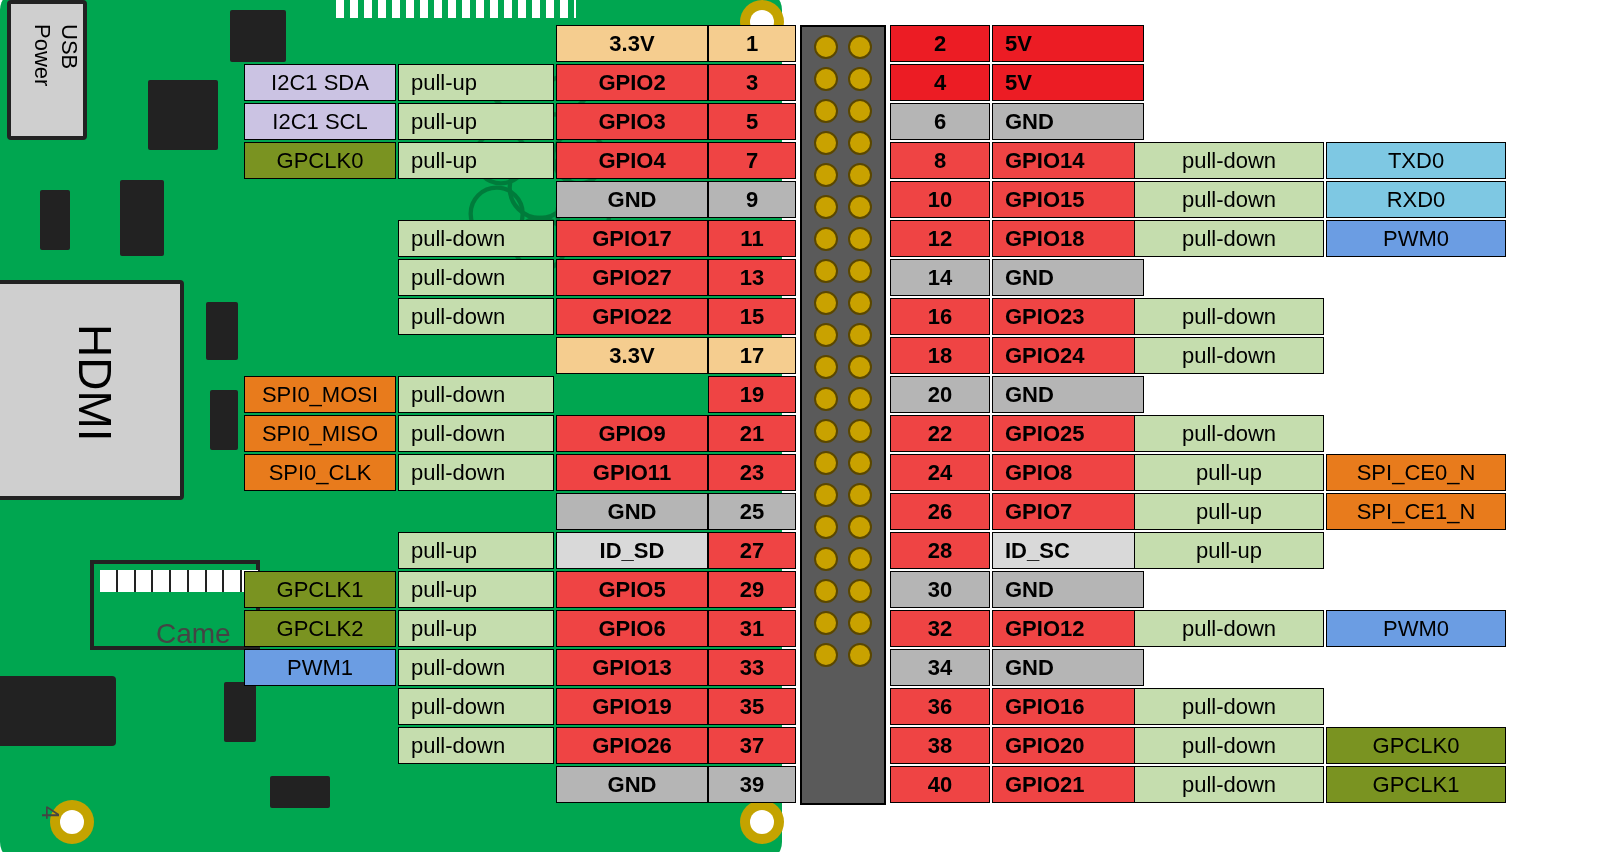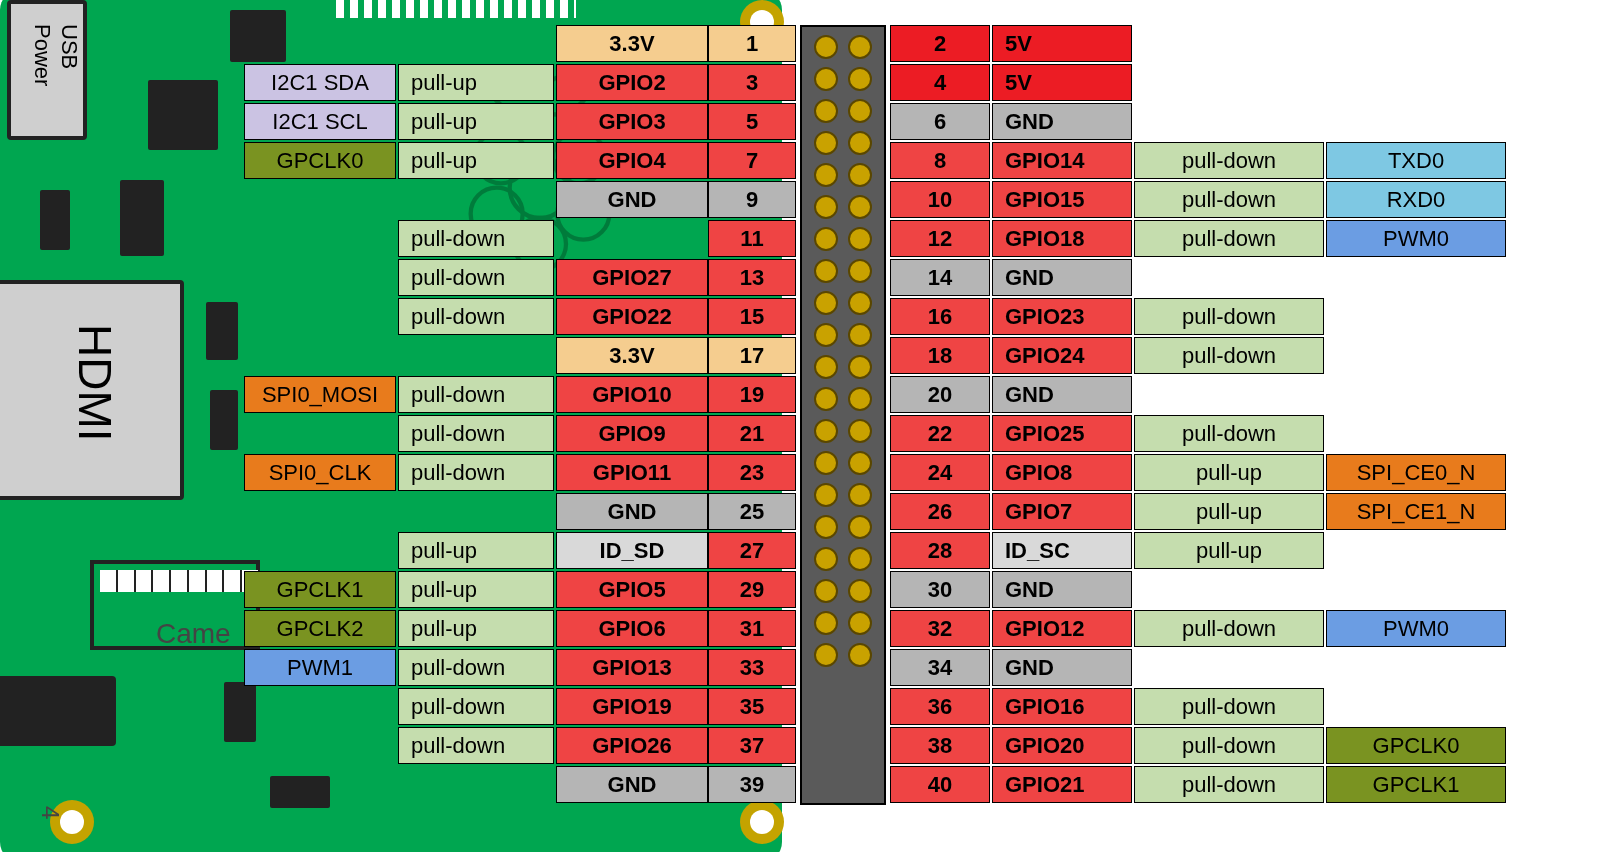--- a/index.html
+++ b/index.html
@@ -108,21 +108,21 @@
   .la{left:244px;width:152px;justify-content:center;}
   
   .lp{left:398px;width:156px;justify-content:flex-start;}
   
   .lg{left:556px;width:152px;justify-content:center;}
   
   .ln{left:708px;width:88px;justify-content:center;}
   
   .rn{left:890px;width:100px;justify-content:center;}
   
-  .rg{left:992px;width:140px;justify-content:flex-start;}
+  .rg{left:992px;width:152px;justify-content:flex-start;}
   
   .rp{left:1134px;width:190px;justify-content:center;}
   
   .ra{left:1326px;width:180px;justify-content:center;}
 </style>
 </head>
 <body>
 
 <div class="pcb">
   <div class="mount-hole" style="left:50px;top:810px;"></div>
@@ -302,20 +302,21 @@
     <div class="row">
       <div class="cell lg bold c-gnd">GND</div>
       <div class="cell ln bold c-gnd">9</div>
       <div class="cell rn bold c-gpio">10</div>
       <div class="cell rg bold c-gpio">GPIO15</div>
       <div class="cell rp c-pull">pull-down</div>
       <div class="cell ra c-uart">RXD0</div>
     </div>
     <div class="row">
       <div class="cell lp c-pull">pull-down</div>
+      <div class="cell lg bold c-gpio">GPIO17</div>
       <div class="cell ln bold c-gpio">11</div>
       <div class="cell rn bold c-gpio">12</div>
       <div class="cell rg bold c-gpio">GPIO18</div>
       <div class="cell rp c-pull">pull-down</div>
       <div class="cell ra c-pwm">PWM0</div>
     </div>
     <div class="row">
       <div class="cell lp c-pull">pull-down</div>
       <div class="cell lg bold c-gpio">GPIO27</div>
       <div class="cell ln bold c-gpio">13</div>
@@ -333,26 +334,26 @@
     <div class="row">
       <div class="cell lg bold c-3v3">3.3V</div>
       <div class="cell ln bold c-3v3">17</div>
       <div class="cell rn bold c-gpio">18</div>
       <div class="cell rg bold c-gpio">GPIO24</div>
       <div class="cell rp c-pull">pull-down</div>
     </div>
     <div class="row">
       <div class="cell la c-spi">SPI0_MOSI</div>
       <div class="cell lp c-pull">pull-down</div>
-      <div class="cell lg bold c-gpio">GPIO10</div>
       <div class="cell ln bold c-gpio">19</div>
       <div class="cell rn bold c-gnd">20</div>
       <div class="cell rg bold c-gnd">GND</div>
     </div>
     <div class="row">
+      <div class="cell la c-spi">SPI0_MISO</div>
       <div class="cell lp c-pull">pull-down</div>
       <div class="cell lg bold c-gpio">GPIO9</div>
       <div class="cell ln bold c-gpio">21</div>
       <div class="cell rn bold c-gpio">22</div>
       <div class="cell rg bold c-gpio">GPIO25</div>
       <div class="cell rp c-pull">pull-down</div>
     </div>
     <div class="row">
       <div class="cell la c-spi">SPI0_CLK</div>
       <div class="cell lp c-pull">pull-down</div>

